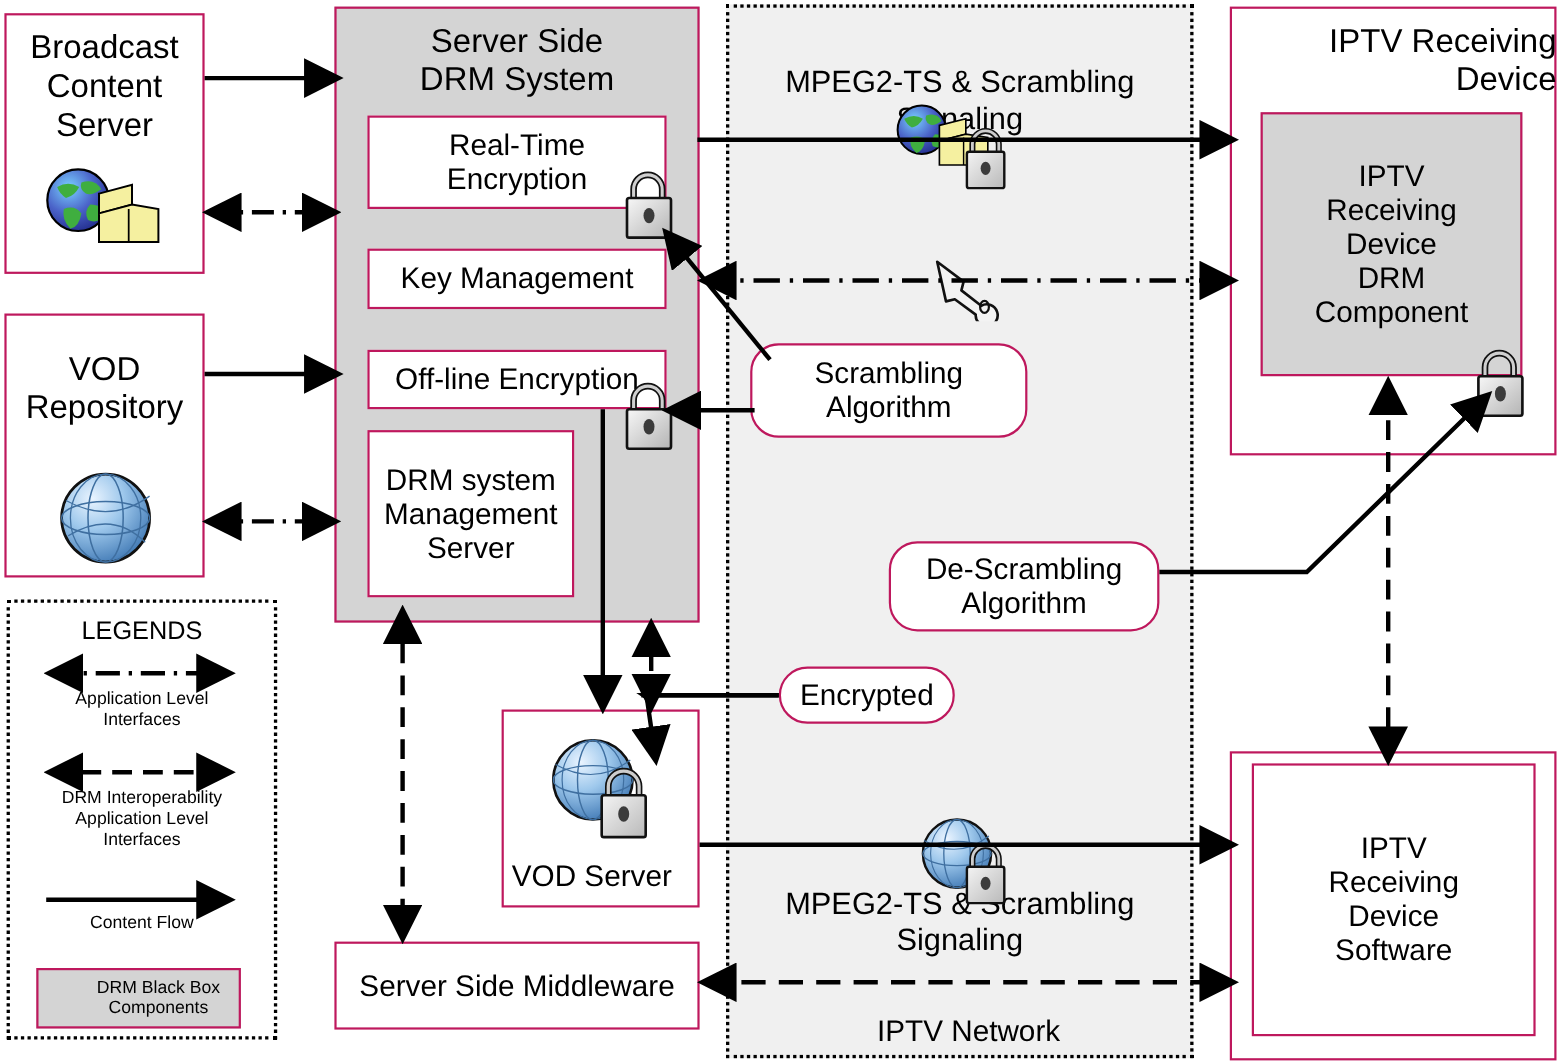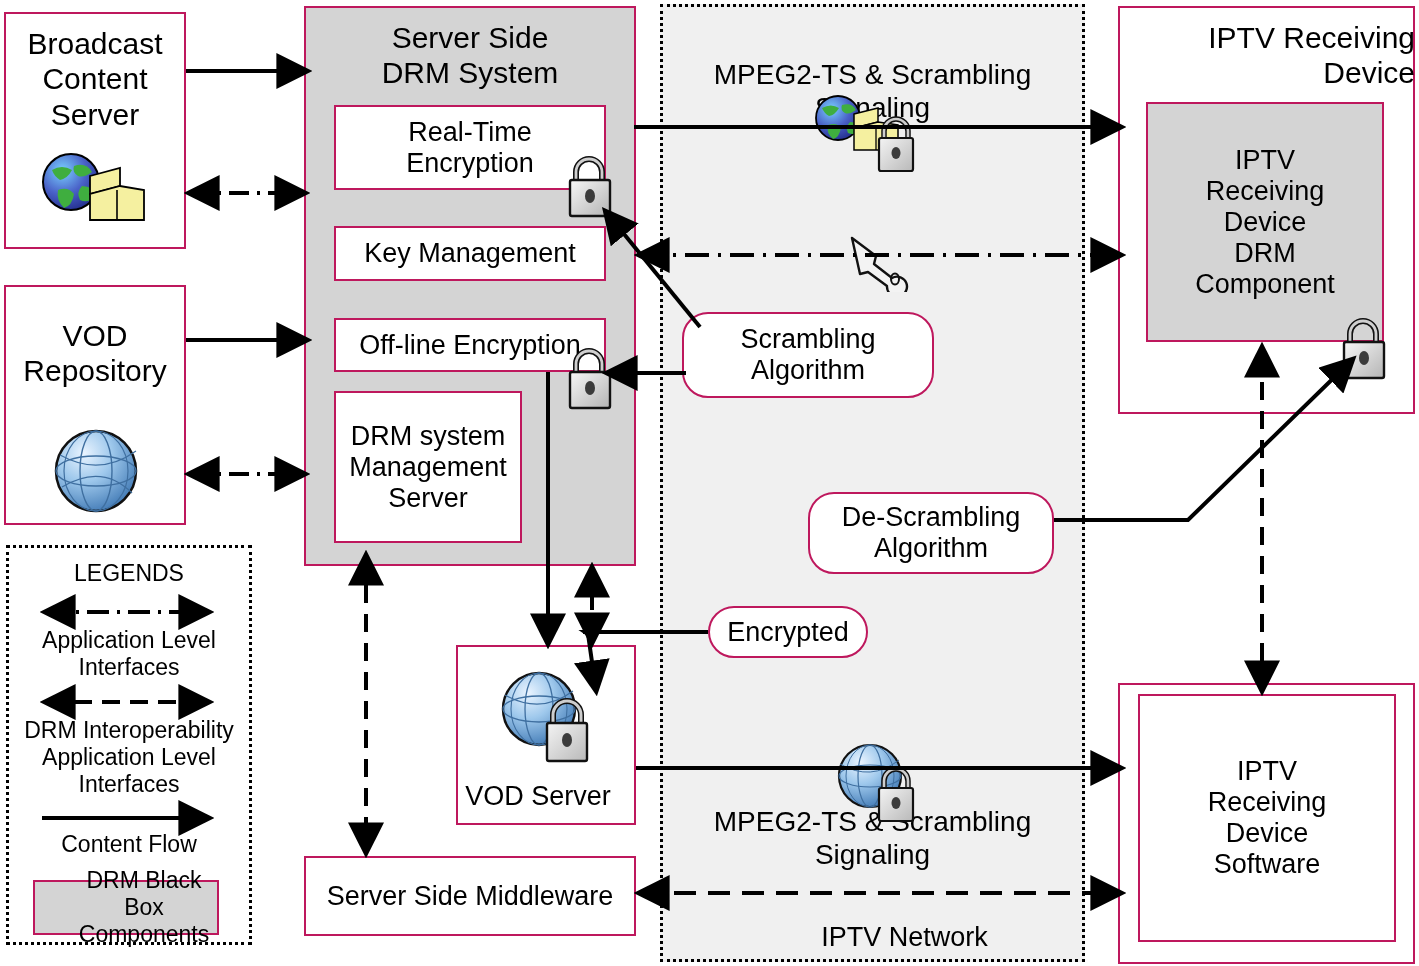--- a/index.html
+++ b/index.html
@@ -10,30 +10,30 @@
   .grey{background:#d4d4d4;}
   .lightgrey{background:#f0f0f0;}
   .lbl{position:absolute;text-align:center;line-height:1.18;}
   .ctr{display:flex;align-items:center;justify-content:center;text-align:center;}
   .rounded{border-radius:26px;}
   svg.overlay{position:absolute;left:0;top:0;width:1419px;height:966px;pointer-events:none;}
   .t30{font-size:30px;}
   .t27{font-size:27px;}
   .t25{font-size:28px;}
   .t23{font-size:23px;}
-  .t19{font-size:23px;}
+  .t19{font-size:16px;}
   .icon{position:absolute;}
 </style>
 </head>
 <body>
 
 <div id="stage">
 
   <div class="box lightgrey" style="left:660px;top:4px;width:425px;height:958px;border:3px dotted #000;background:#f0f0f0;"></div>
-  <div class="lbl t27" style="left:692px;top:922px;width:425px;">IPTV Network</div>
+  <div class="lbl t27" style="left:668px;top:922px;width:425px;">IPTV Network</div>
 
   <div class="box" style="left:4px;top:12px;width:182px;height:237px;"></div>
   <div class="lbl t30" style="left:4px;top:26px;width:182px;">
     <div>Broadcast</div>
     <div>Content</div>
     <div>Server</div>
   </div>
 
   <svg class="icon" style="left:38px;top:148px;" width="120" height="80" viewBox="0 0 120 80">
     <defs>

